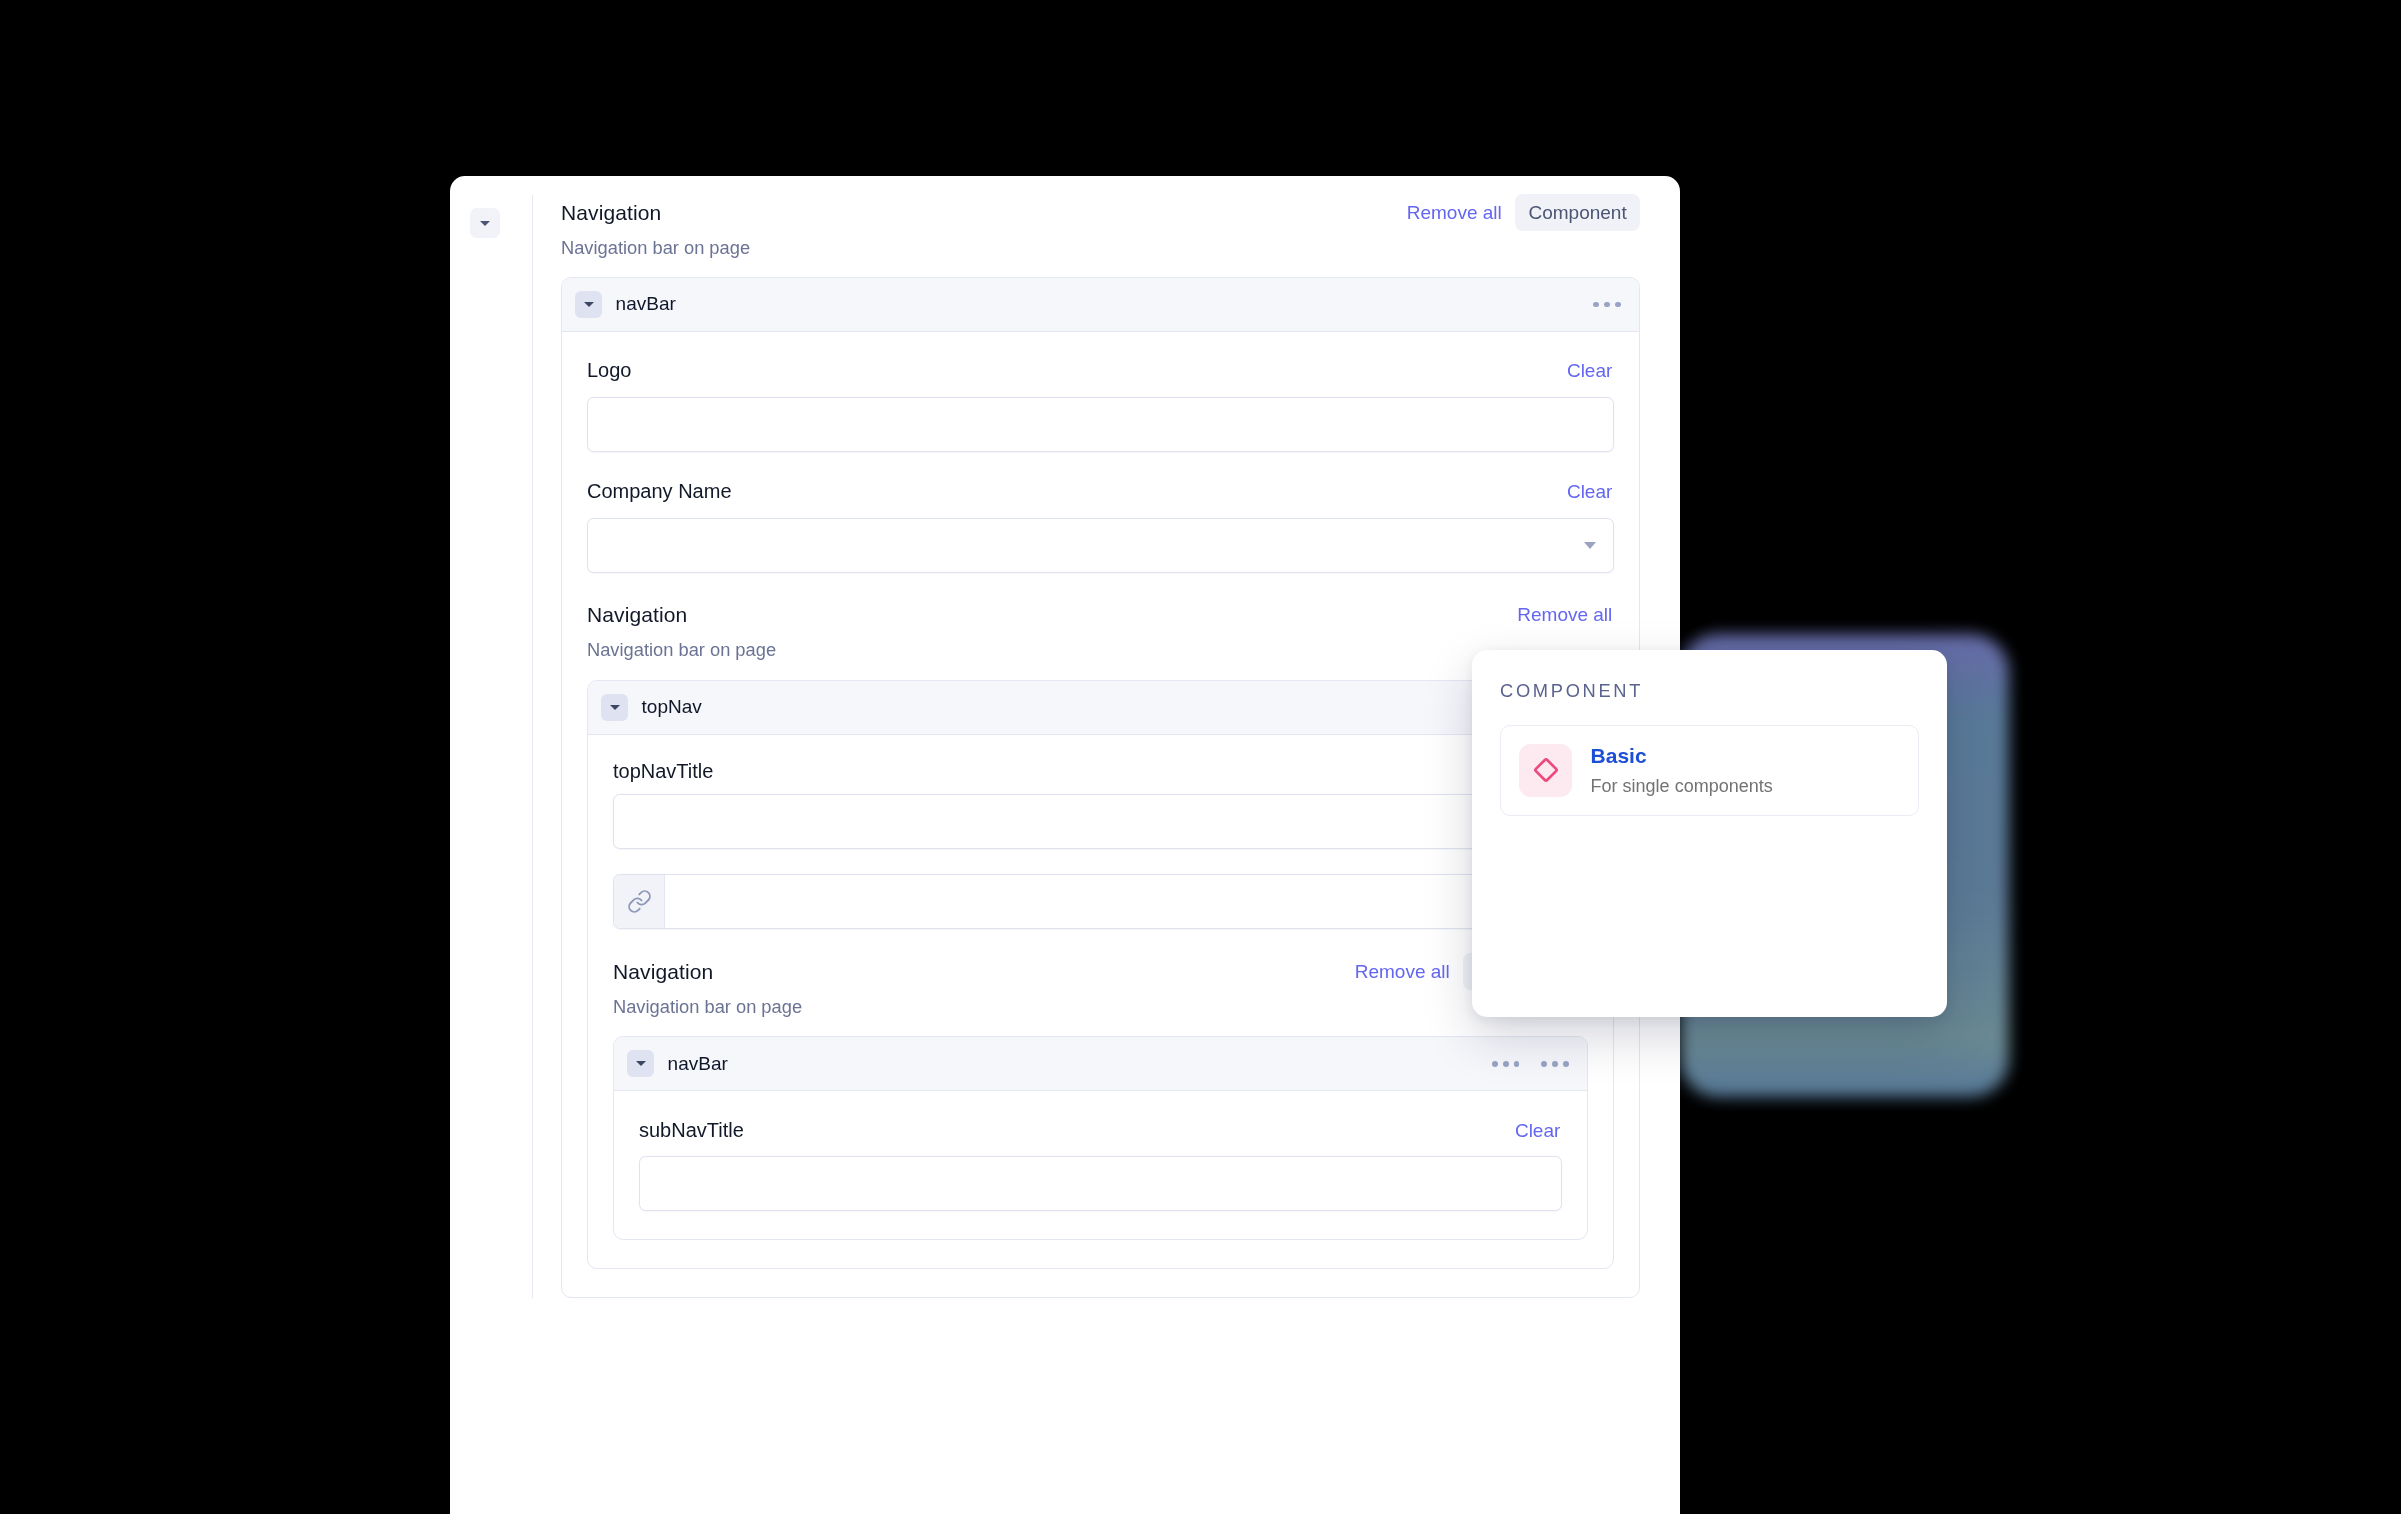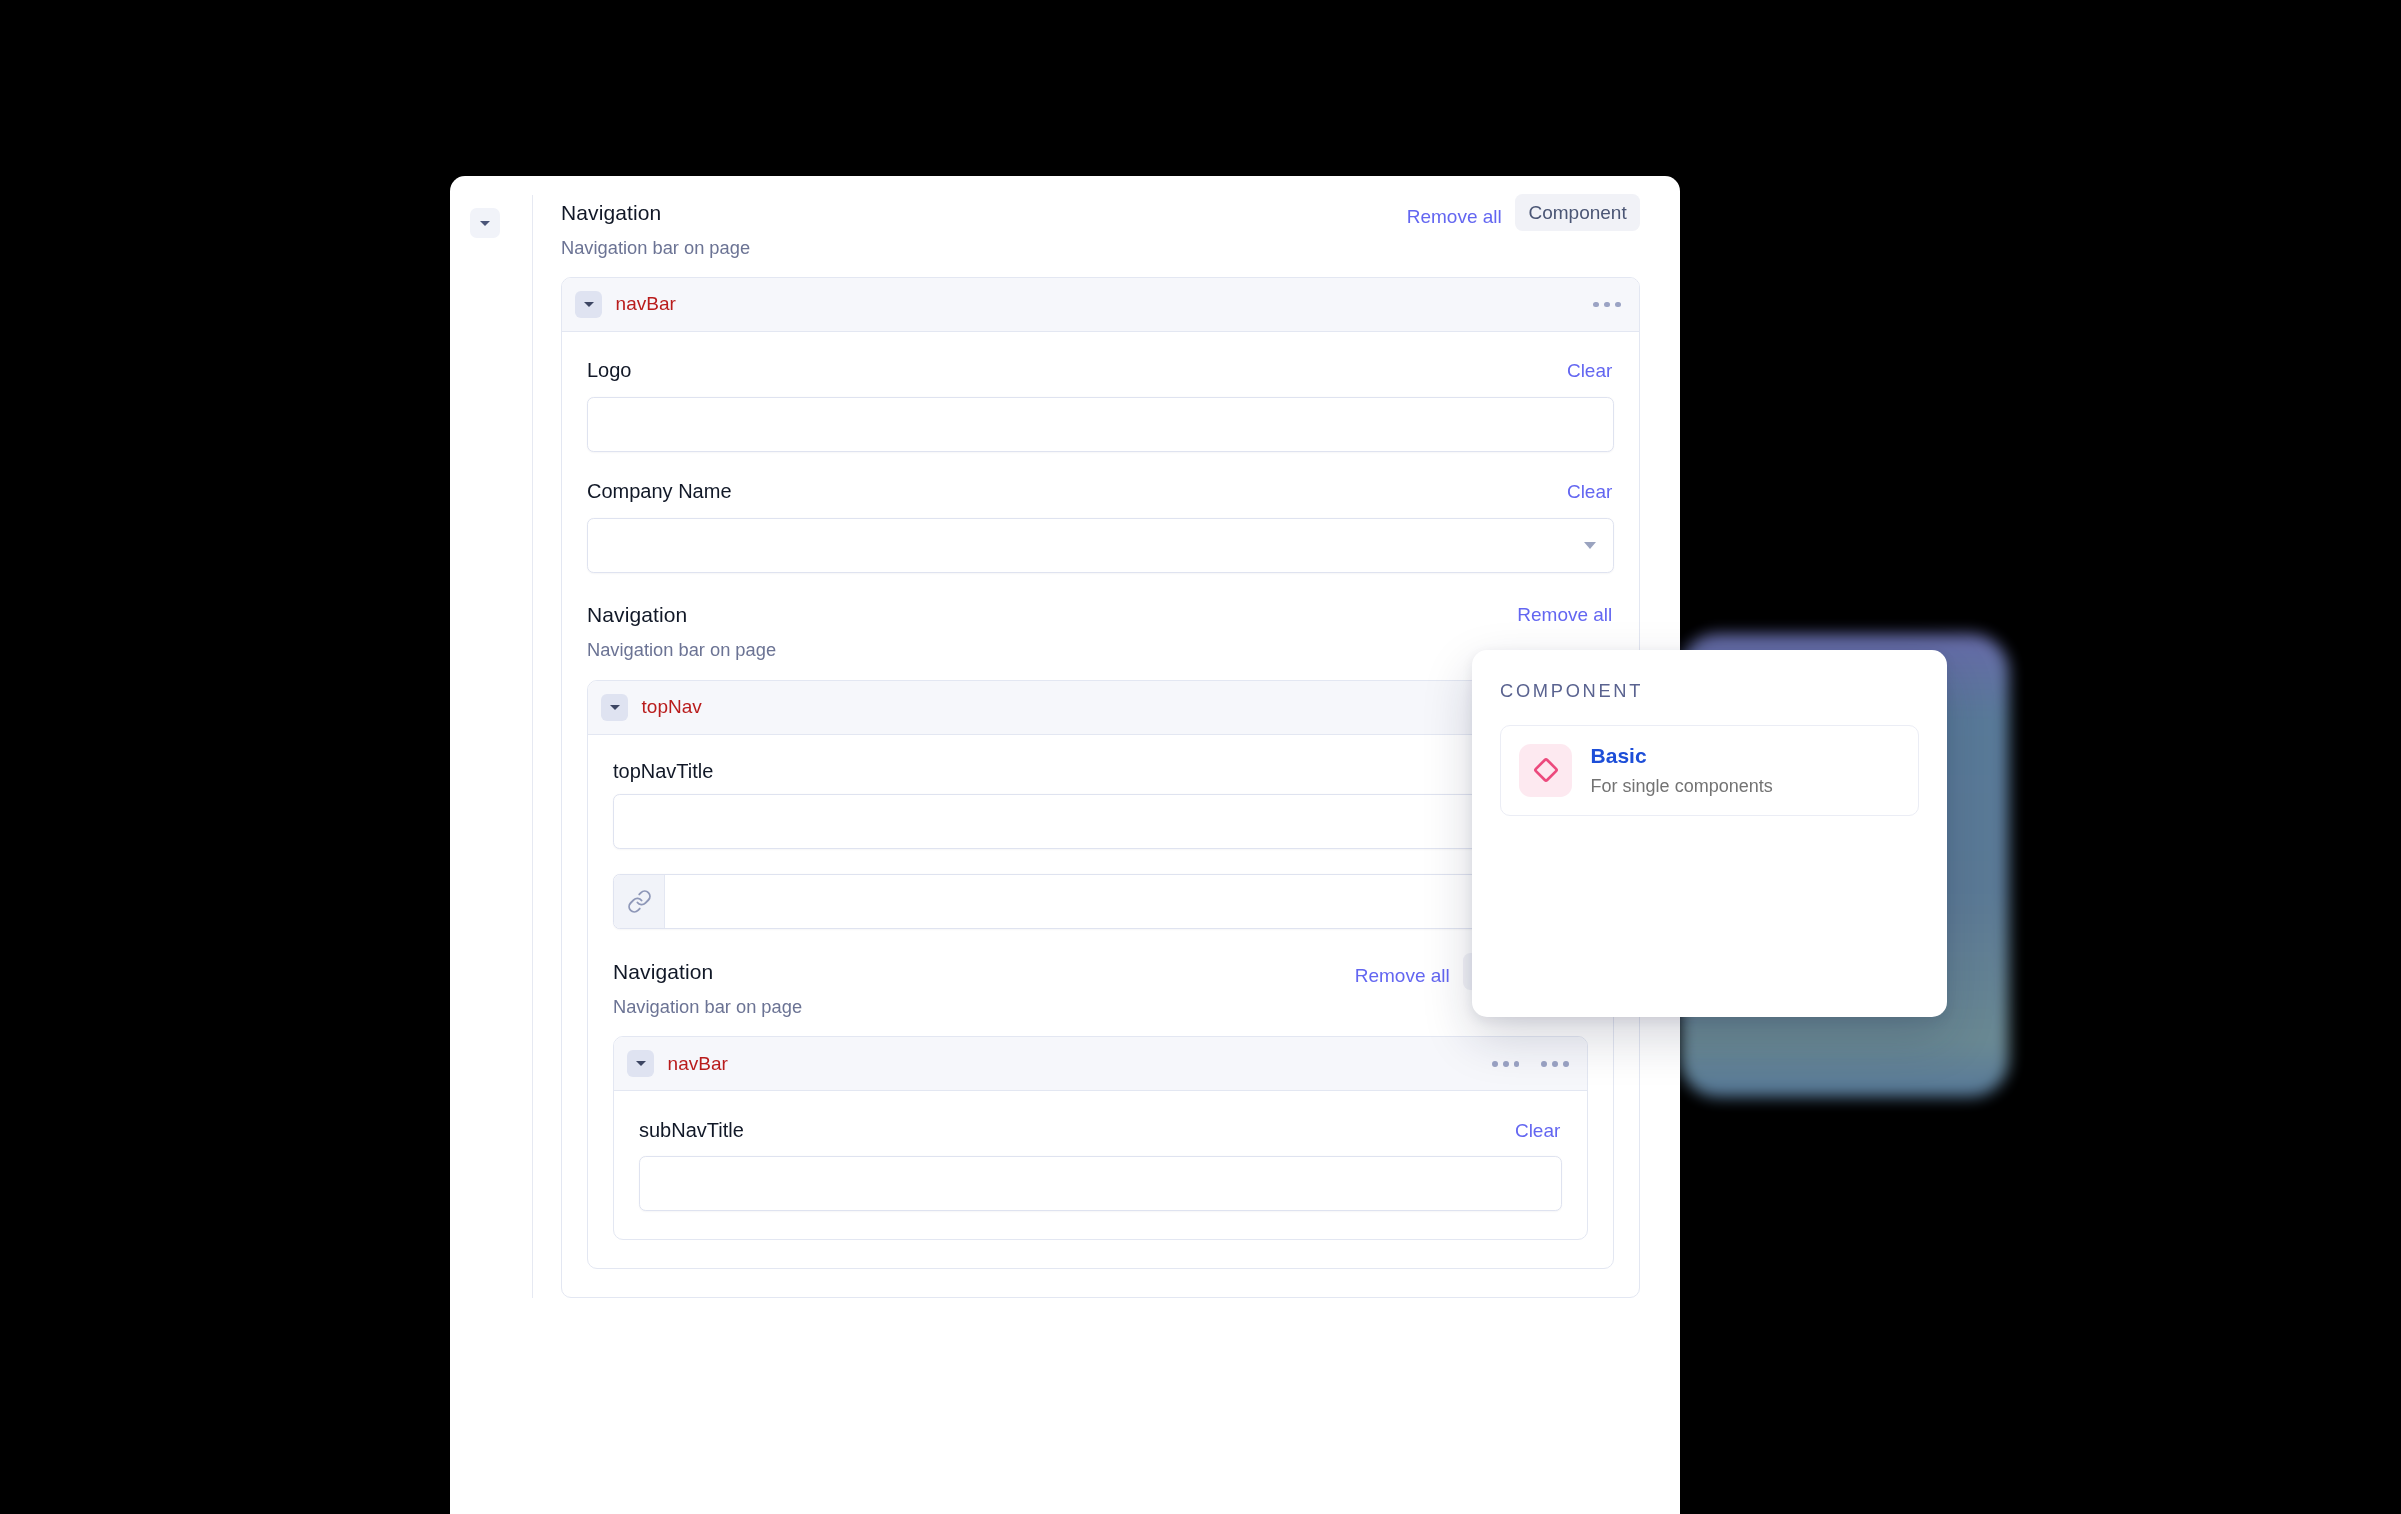--- a/index.html
+++ b/index.html
@@ -79,21 +79,21 @@
     height: 35px;
   }
   .sec-title {
     font-size: 21px;
     color: #111827;
     font-weight: 400;
     letter-spacing: 0.1px;
   }
   .sec-actions {
     display: flex;
-    align-items: flex-end;
+    align-items: center;
     gap: 11.7px;
   }
   .link-btn {
     font-size: 19px;
     color: #6366f1;
     cursor: pointer;
     padding: 3.3px 1.7px;
   }
   .chip-btn {
     font-size: 19px;
@@ -143,21 +143,21 @@
     cursor: pointer;
   }
   .panel-caret-btn .caret {
     width: 0; height: 0;
     border-left: 5px solid transparent;
     border-right: 5px solid transparent;
     border-top: 5.8px solid #3d4663;
   }
   .panel-name {
     font-size: 19px;
-    color: #b91c1c;
+    color: #0f172a;
   }
   .dots-group {
     display: flex;
     align-items: center;
     gap: 22px;
   }
   .dots {
     display: flex;
     gap: 5px;
     cursor: pointer;

